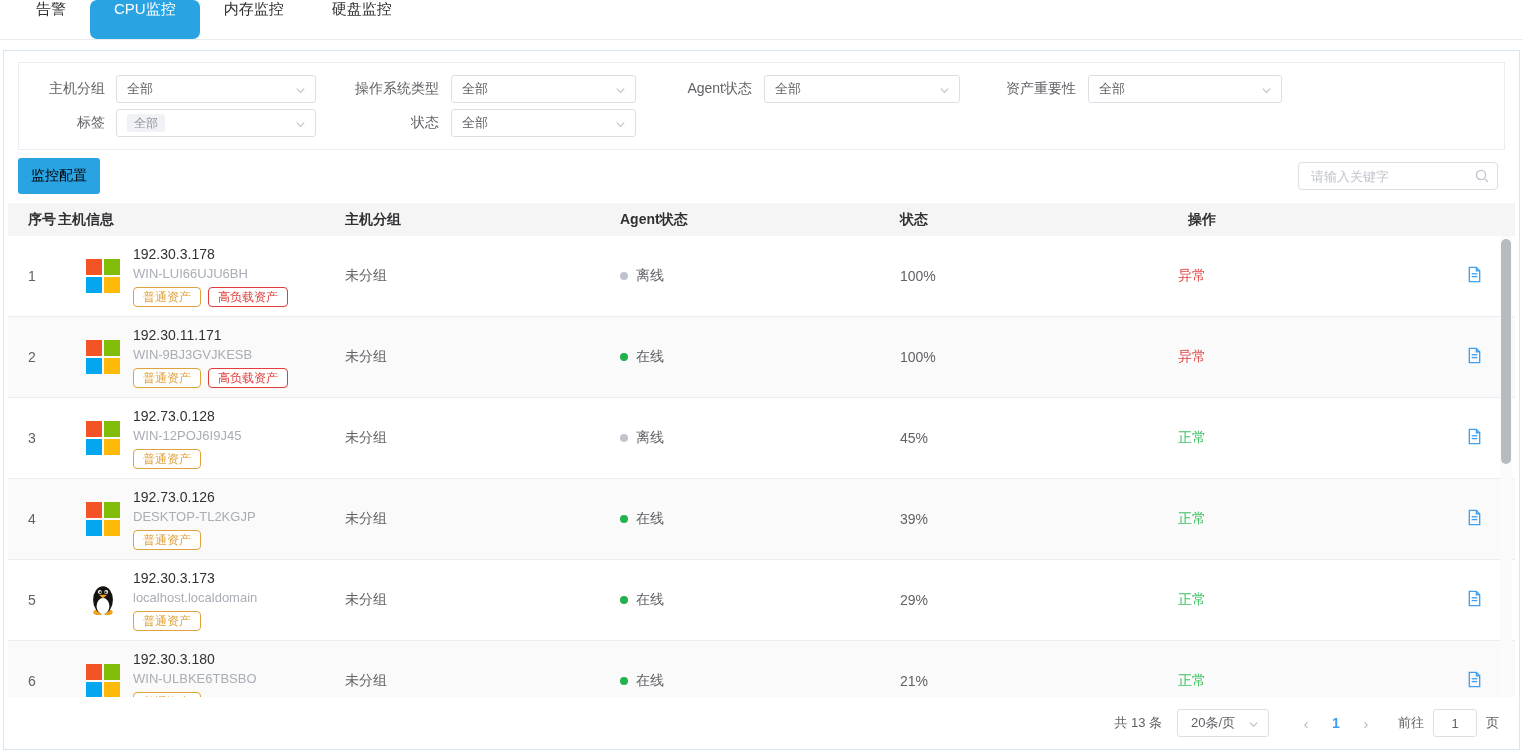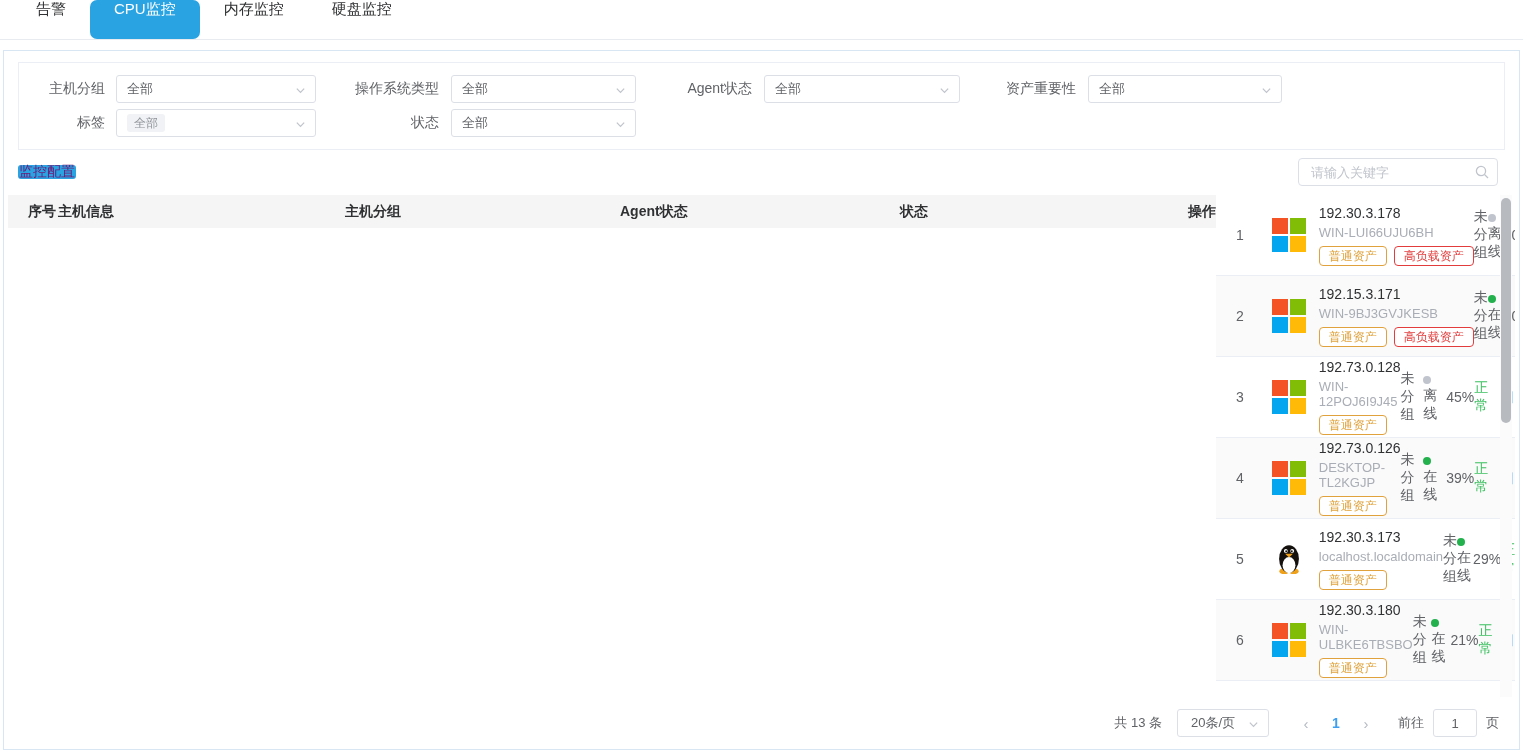--- a/index.html
+++ b/index.html
@@ -27,31 +27,31 @@
   .m1{margin-right:39px}.m2{margin-right:38px}.m3{margin-right:46px}
   .select { position:relative; height:28px; border:1px solid #dcdfe6; border-radius:3px;
     background:#fff; display:flex; align-items:center; padding:0 26px 0 10px;
     font-size:13px; color:#606266; cursor:pointer; }
   .sw1{width:200px}.sw2{width:185px}.sw3{width:196px}.sw4{width:194px}
   .select .caret-icon { position:absolute; right:9px; top:9px; }
   .chip { background:#f0f2f5; color:#909399; border-radius:3px; padding:2px 7px; font-size:12px; line-height:14px; }
 
   
   .toolbar { display:flex; justify-content:space-between; align-items:center; margin:8px 21px 9px 14px; }
-  .btn-config { height:14px; padding:0 1px; background:#2aa3e3; border:none; color:#701a75;
+  .btn-config { height:36px; padding:0 13px; background:#2aa3e3; border:none; color:#000000;
     border-radius:3px; font-size:14px; display:flex; align-items:center; cursor:pointer;
     font-family:inherit; }
   .search { position:relative; width:200px; height:28px; }
   .search input { width:100%; height:100%; border:1px solid #dcdfe6; border-radius:4px;
     padding:0 30px 0 12px; font-size:13px; color:#606266; outline:none; font-family:inherit; }
   .search input::placeholder { color:#c0c4cc; }
   .search .search-ic { position:absolute; right:8px; top:6px; }
 
   
-  .table { flex:1; display:flex; flex-direction:row; overflow:hidden; margin:0 4px; position:relative; }
+  .table { flex:1; display:flex; flex-direction:column; overflow:hidden; margin:0 4px; position:relative; }
   .thead { height:33px; min-height:33px; background:#f5f5f6; display:flex; align-items:center;
     padding-left:20px; font-weight:700; font-size:14px; color:#303133; }
   .col-no{width:30px} .col-host{width:287px} .col-group{width:275px}
   .col-agent{width:280px} .col-cpu{width:278px} .col-status{width:288px} .col-action{flex:1}
   .th-cpu { display:flex; align-items:center; }
   .sort-carets { display:inline-flex; flex-direction:column; margin-left:7px; cursor:pointer; }
   .caret-up { width:0;height:0;border-left:5px solid transparent;border-right:5px solid transparent;
     border-bottom:7px solid #a8c7ee; margin-bottom:3px; }
   .caret-down { width:0;height:0;border-left:5px solid transparent;border-right:5px solid transparent;
     border-top:7px solid #c0c4cc; }
@@ -239,21 +239,21 @@
         <div class="tr">
     <div class="td col-no">2</div>
     <div class="col-host cell-host">
       <span class="os-ic"><svg width="34" height="34" viewBox="0 0 34 34">
                 <rect x="0" y="0" width="16" height="16" fill="#f35325"></rect>
                 <rect x="18" y="0" width="16" height="16" fill="#81bc06"></rect>
                 <rect x="0" y="18" width="16" height="16" fill="#05a6f0"></rect>
                 <rect x="18" y="18" width="16" height="16" fill="#ffba08"></rect>
               </svg></span>
       <div>
-        <div class="ip">192.15.3.171</div>
+        <div class="ip">192.30.11.171</div>
         <div class="hostname">WIN-9BJ3GVJKESB</div>
         <div class="tags">
                 <span class="tag tag-warning">普通资产</span>
                 <span class="tag tag-danger">高负载资产</span>
               </div>
       </div>
     </div>
     <div class="td col-group">未分组</div>
     <div class="td col-agent">
       <span class="dot dot-online"></span><span>在线</span>

